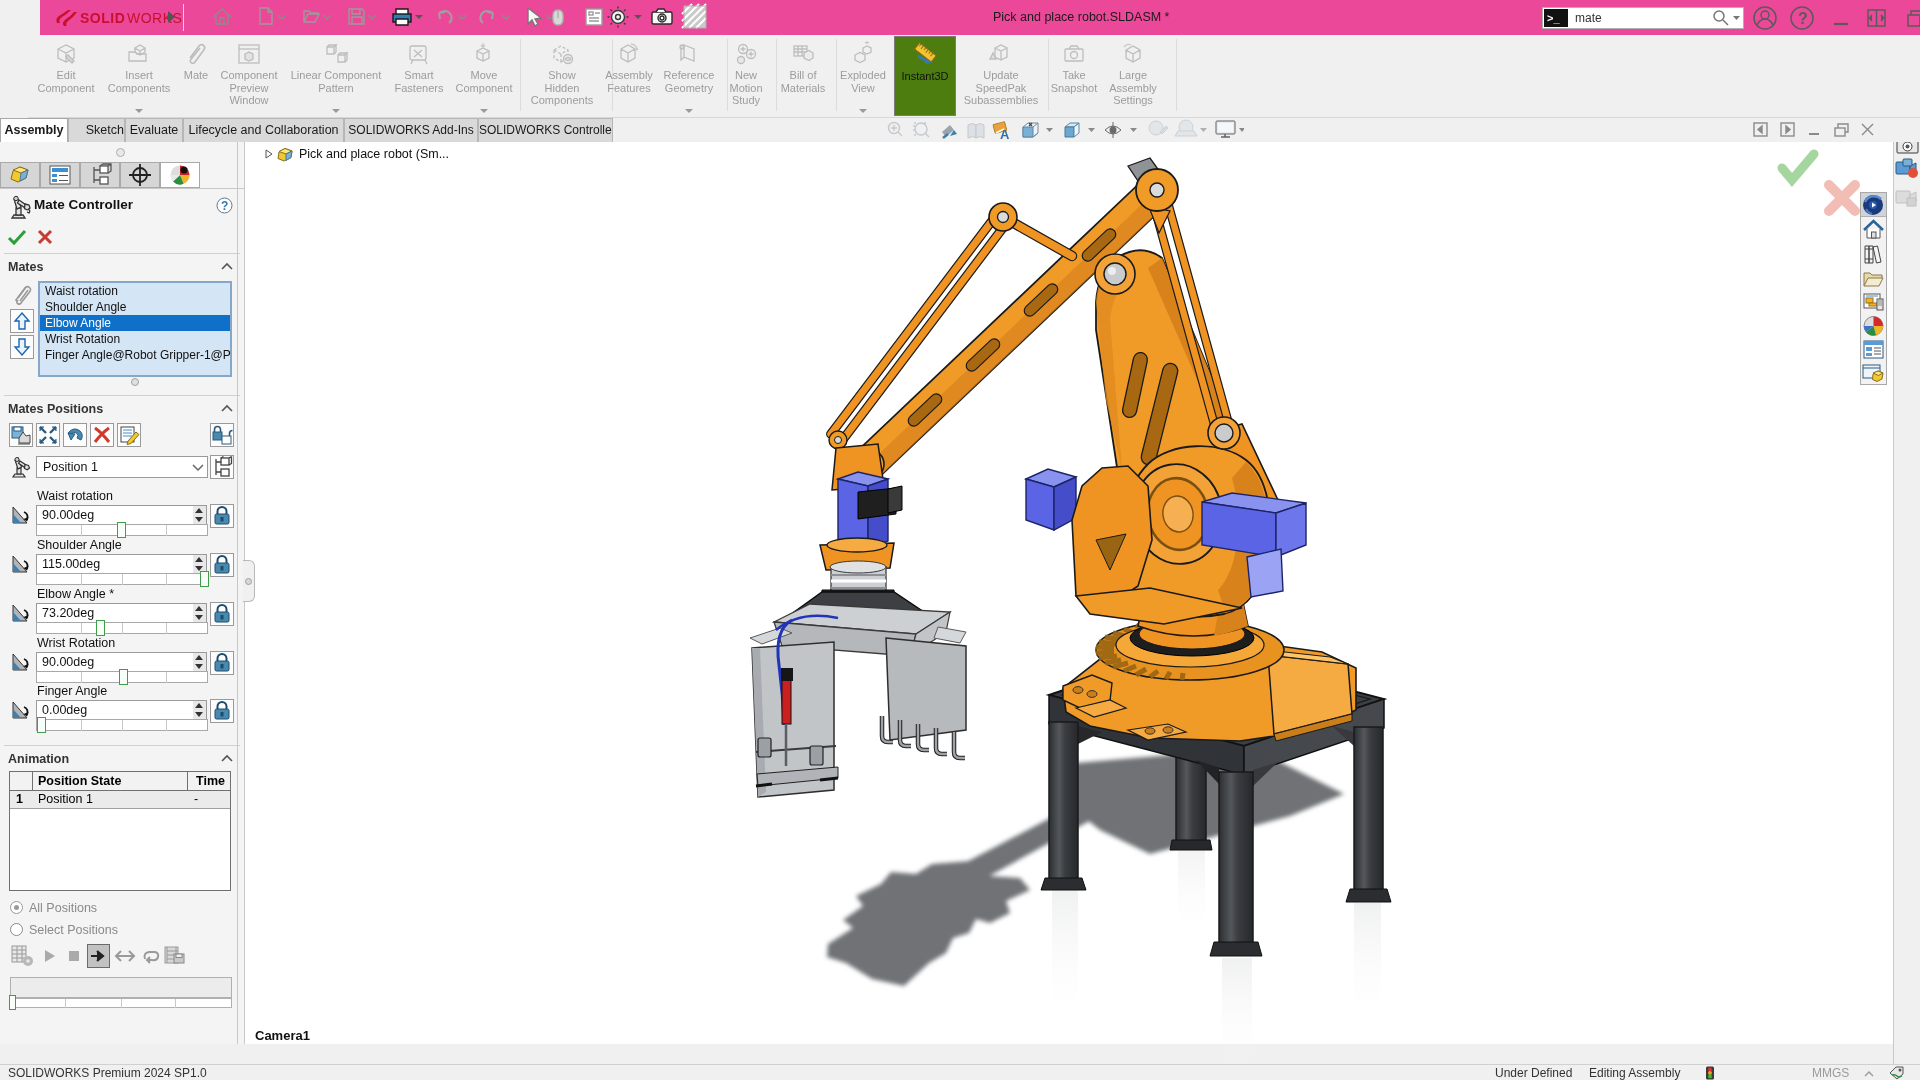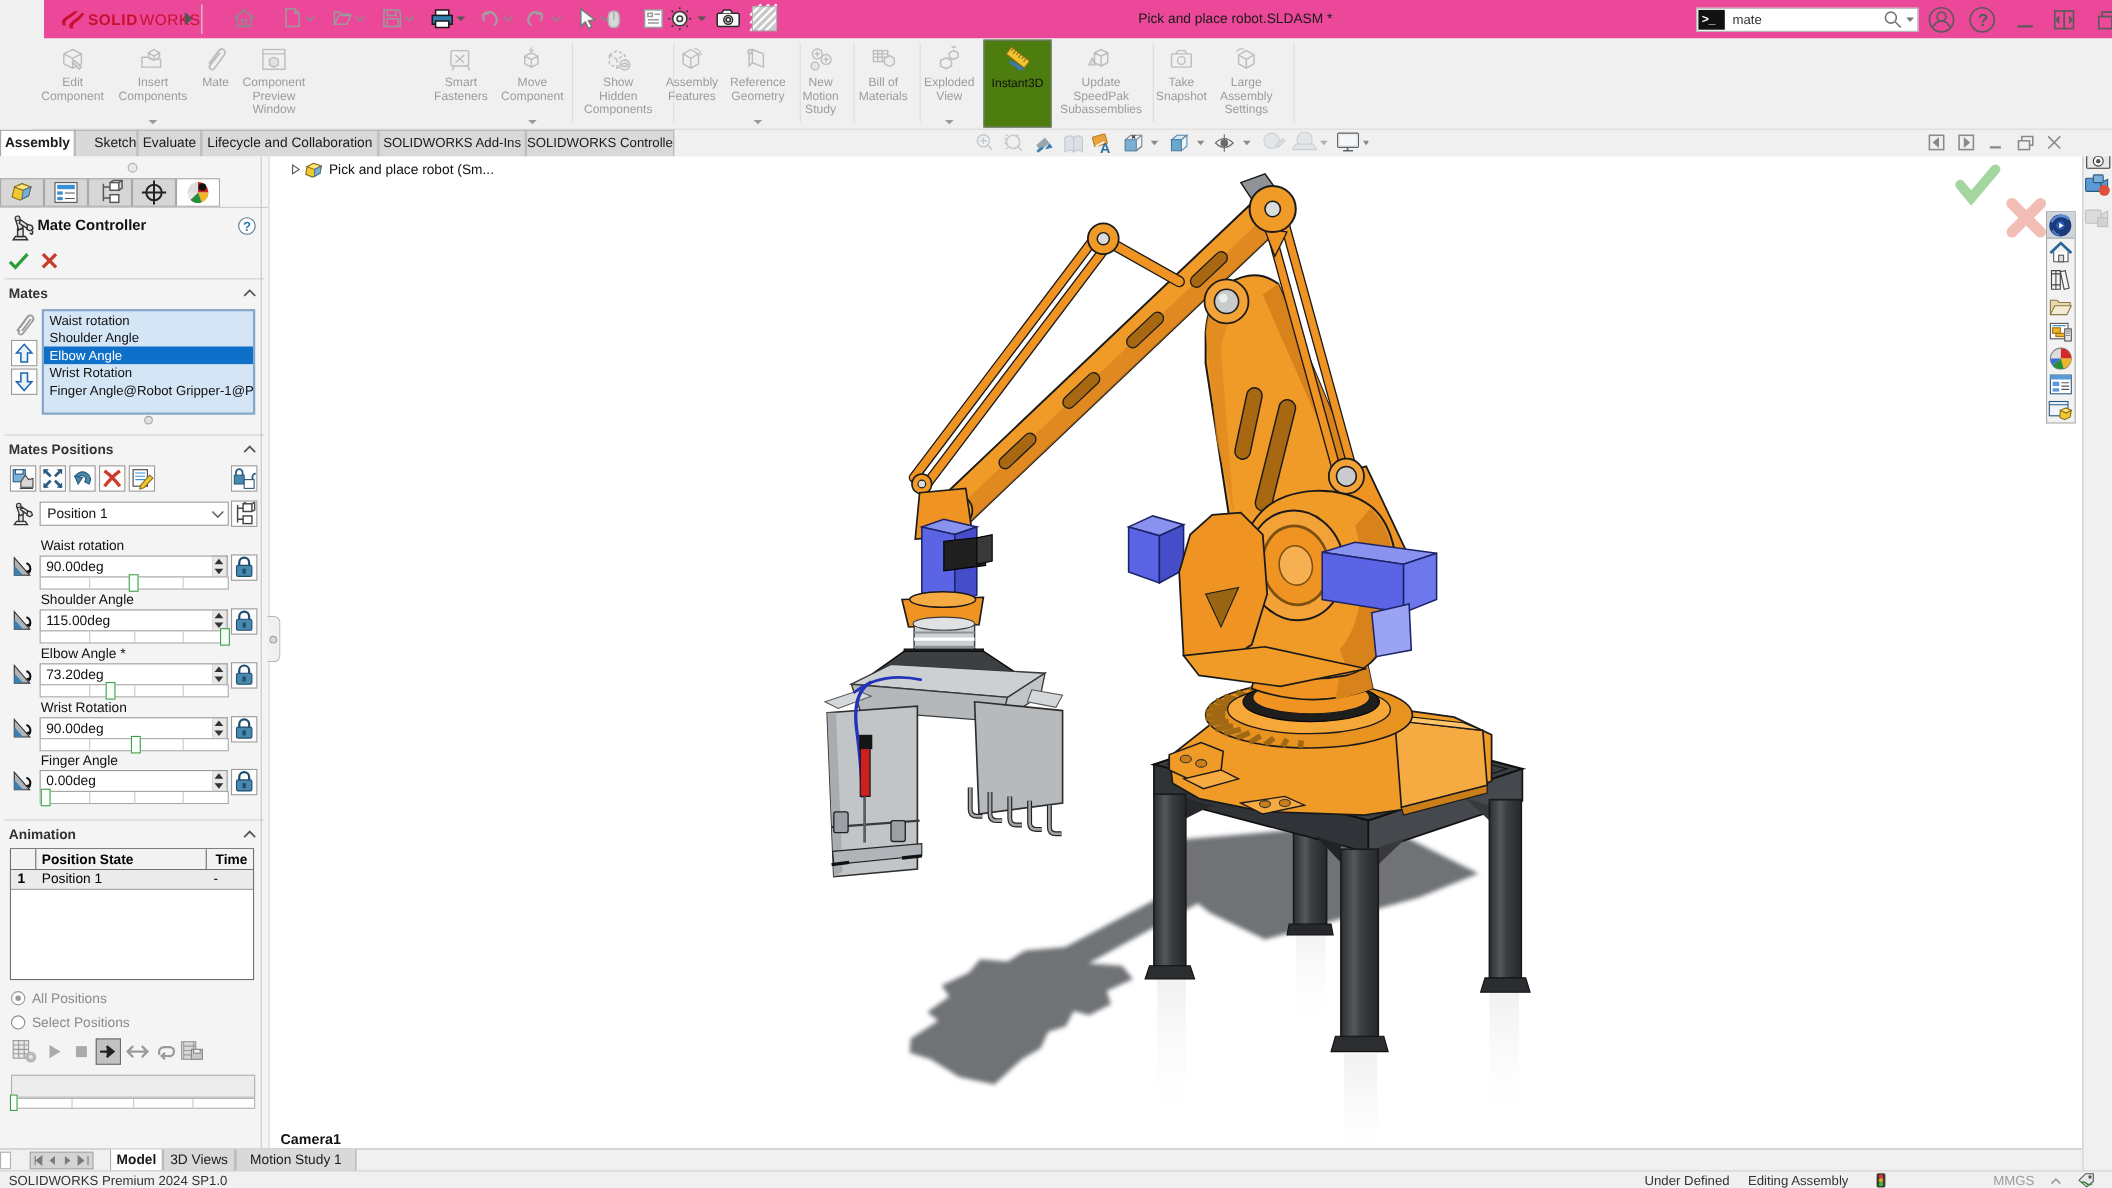--- a/index.html
+++ b/index.html
@@ -4,21 +4,21 @@
 <style>
 * { margin:0; padding:0; box-sizing:border-box; }
 html,body { width:1920px; height:1080px; overflow:hidden; font-family:"Liberation Sans", sans-serif; background:#fff; }
 #app { position:relative; width:1920px; height:1080px; background:#f0f0f0; }
 .abs { position:absolute; }
 
 
 #titlebar { position:absolute; left:0; top:0; width:1920px; height:35px; background:#ec4899;margin-left:40px; }
 #logo { position:absolute; left:14px; top:7px; }
 #qtb { position:absolute; left:146px; top:0; height:35px; }
-#title { position:absolute; left:953px; top:10px; width:260px; text-align:center; font-size:12.5px; color:#1a1a1a; }
+#title { position:absolute; left:953px; top:10px; width:260px; text-align:left; font-size:12.5px; color:#1a1a1a; }
 #searchbox { position:absolute; left:1502px; top:7px; width:202px; height:22px; background:#fff; border:1px solid #b0b0b0; }
 #searchbox .term { position:absolute; left:1px; top:1px; width:24px; height:18px; background:#111; color:#fff; font-size:11px; font-weight:bold; padding-left:3px; line-height:18px; }
 #searchbox .txt { position:absolute; left:32px; top:3px; font-size:12px; color:#333; }
 
 
 #ribbon { position:absolute; left:0; top:35px; width:1920px; height:83px; background:#f0f0f0; border-bottom:1px solid #d8d8d8;margin-left:28px; }
 .rbtn { position:absolute; top:2px; height:79px; text-align:center; color:#9c9c9c; font-size:11px; line-height:12.5px; }
 .rbtn .ric { display:block; margin:4px auto 2px auto; }
 .rsep { position:absolute; top:4px; width:1px; height:72px; background:#dcdcdc; }
 .rcaret { position:absolute; bottom:3px; left:50%; margin-left:-4px; width:0; height:0; border-left:4px solid transparent; border-right:4px solid transparent; border-top:4px solid #9a9a9a; }
@@ -375,20 +375,24 @@
           <path d="M14 4 l5 3 -5 3 -5 -3 Z M9 7 v4 l5 3 5 -3 V7 M14 10 v4"></path>
         </svg>Insert<br>Components<div class="rcaret"></div></div>
     <div class="rbtn" style="left:143px;width:50px"><svg class="ric" width="24" height="26" viewBox="0 0 24 26" fill="none" stroke="#bdbdbd" stroke-width="1.6">
           <path d="M6 17 L15 5 q2 -2.6 4.6 -0.6 q2.2 2 0.2 4.6 L11 21 q-1.6 2.2 -3.8 0.6 q-1.8 -1.6 -0.2 -3.4 L16 7"></path>
         </svg>Mate</div>
     <div class="rbtn" style="left:178px;width:86px"><svg class="ric" width="26" height="26" viewBox="0 0 26 26" fill="none" stroke="#bdbdbd" stroke-width="1.3">
           <rect x="3" y="4" width="20" height="18"></rect>
           <path d="M3 8 h20"></path>
           <path d="M9 13 l4-2 4 2 v5 l-4 2 -4-2 Z" fill="#e2e2e2"></path>
         </svg>Component<br>Preview<br>Window</div>
+    <div class="rbtn" style="left:248px;width:120px"><svg class="ric" width="26" height="26" viewBox="0 0 26 26" fill="none" stroke="#bdbdbd" stroke-width="1.3">
+          <path d="M4 6 h7 v7 h-7 Z M4 6 l2-2 h7 l-2 2 M11 6 l2-2 v7 l-2 2"></path>
+          <path d="M15 14 h7 v7 h-7 Z M15 14 l2-2 h7 l-2 2 M22 14 l2-2 v7 l-2 2"></path>
+        </svg>Linear Component<br>Pattern<div class="rcaret"></div></div>
     <div class="rbtn" style="left:352px;width:78px"><svg class="ric" width="26" height="26" viewBox="0 0 26 26" fill="none" stroke="#bdbdbd" stroke-width="1.3">
           <rect x="4" y="5" width="16" height="14" rx="2"></rect>
           <path d="M7 19 l-2 4 M19 19 l2 4 M8 9 l8 7 M16 9 l-8 7"></path>
         </svg>Smart<br>Fasteners</div>
     <div class="rbtn" style="left:413px;width:86px"><svg class="ric" width="26" height="26" viewBox="0 0 26 26" fill="none" stroke="#bdbdbd" stroke-width="1.3">
           <path d="M6 10 l6-3 6 3 v7 l-6 3 -6-3 Z M6 10 l6 3 6-3 M12 13 v7"></path>
           <path d="M12 2 v4 M10 4 l2 2 2-2" stroke="#c8c8c8"></path>
         </svg>Move<br>Component<div class="rcaret"></div></div>
     <div class="rsep" style="left:492px"></div>
     <div class="rbtn" style="left:488px;width:92px"><svg class="ric" width="26" height="26" viewBox="0 0 26 26" fill="none" stroke="#bdbdbd" stroke-width="1.3">
@@ -936,34 +940,20 @@
           <rect x="5" y="15" width="6" height="3" fill="#5b9bd5"></rect>
           <path d="M13 10 h7 M13 13 h7 M13 16 h7" stroke="#555"></path>
         </svg></div>
     <div class="tpcell" style="top:169px"><svg width="25" height="24" viewBox="0 0 25 24">
           <rect x="2" y="3" width="17" height="13" fill="#eef4fa" stroke="#2a5a80"></rect>
           <path d="M2 6 h17" stroke="#2a5a80"></path>
           <path d="M12 12 l5 -3 5 2 -1 6 -5 2.5 -4.5 -2 Z" fill="#f0c830" stroke="#8a6d1a"></path>
           <path d="M17 9 l5 2 -4.5 2.5 -5.5 -2.5 Z" fill="#ffe57a" stroke="#8a6d1a"></path>
         </svg></div>
   </div>
-  <div id="bottomtabs" style="z-index:5">
-    <div class="abs" style="left:0px;top:2px;width:10px;height:16px;background:#fff;border:1px solid #b0b0b0"></div>
-    <div class="abs" style="left:27px;top:2px;width:58px;height:16px;background:#d4d4d4;border:1px solid #a8a8a8">
-      <svg width="56" height="14" viewBox="0 0 56 14" fill="#7a7a7a">
-          <path d="M4 3 v8 M10 3 l-5 4 5 4 Z" stroke="#7a7a7a"></path>
-          <path d="M22 3 l-5 4 5 4 Z"></path>
-          <path d="M31 3 l5 4 -5 4 Z"></path>
-          <path d="M43 3 l5 4 -5 4 Z M52 3 v8" stroke="#7a7a7a"></path>
-        </svg>
-    </div>
-    <div class="btab active" style="left:100px;width:48px;text-align:center;padding:0">Model</div>
-    <div class="btab" style="left:148px;width:66px;text-align:center;padding:0">3D Views</div>
-    <div class="btab" style="left:214px;width:110px;text-align:center;padding:0">Motion Study 1</div>
-  </div>
   <div id="statusbar" style="z-index:5">
     <div class="abs" style="left:8px;top:1px">SOLIDWORKS Premium 2024 SP1.0</div>
     <div class="abs" style="left:1495px;top:1px">Under Defined</div>
     <div class="abs" style="left:1589px;top:1px">Editing Assembly</div>
     <svg class="abs" width="10" height="14" viewBox="0 0 10 14" style="left:1705px;top:1px">
         <rect x="1" y="0.5" width="8" height="13" rx="1.5" fill="#3a3a3a"></rect>
         <circle cx="5" cy="3.5" r="2" fill="#e03030"></circle>
         <circle cx="5" cy="7" r="2" fill="#e0a020"></circle>
         <circle cx="5" cy="10.5" r="2" fill="#30c030"></circle>
       </svg>

